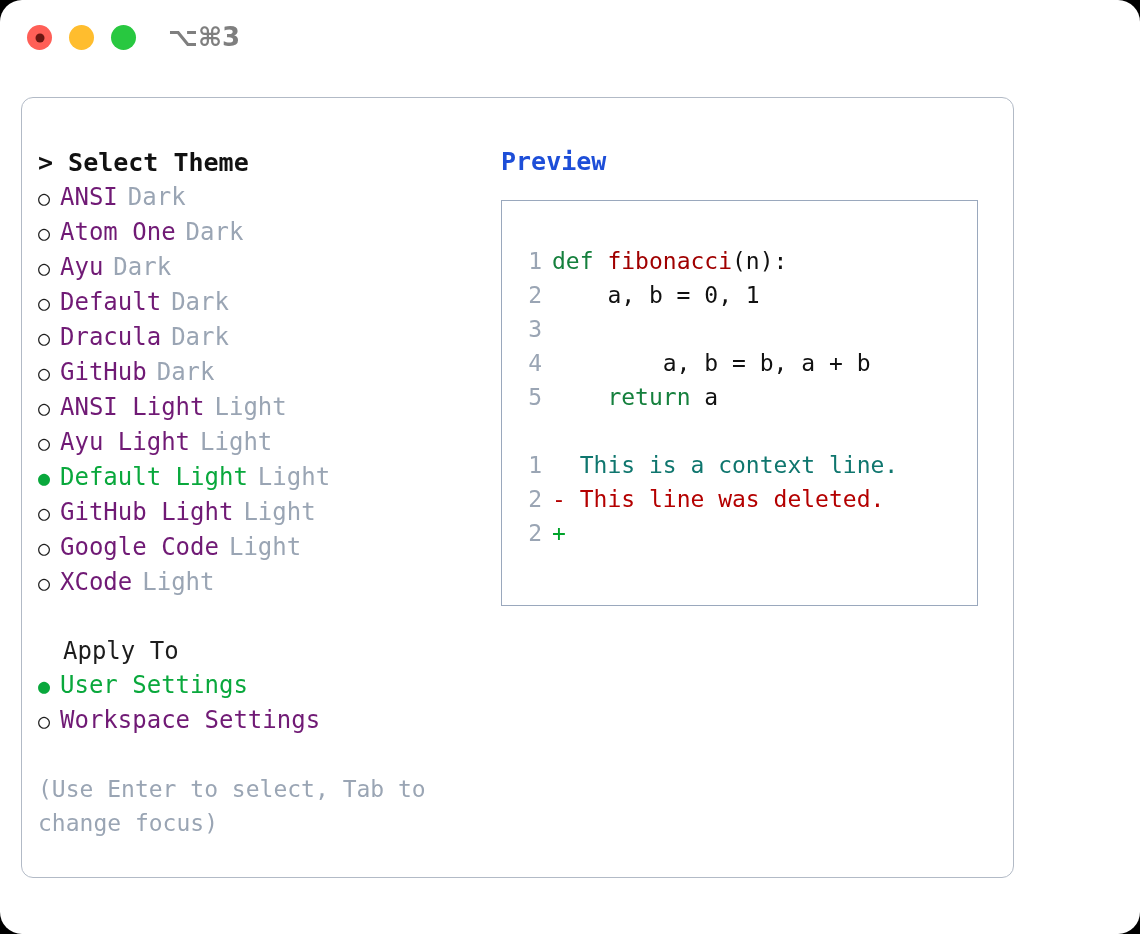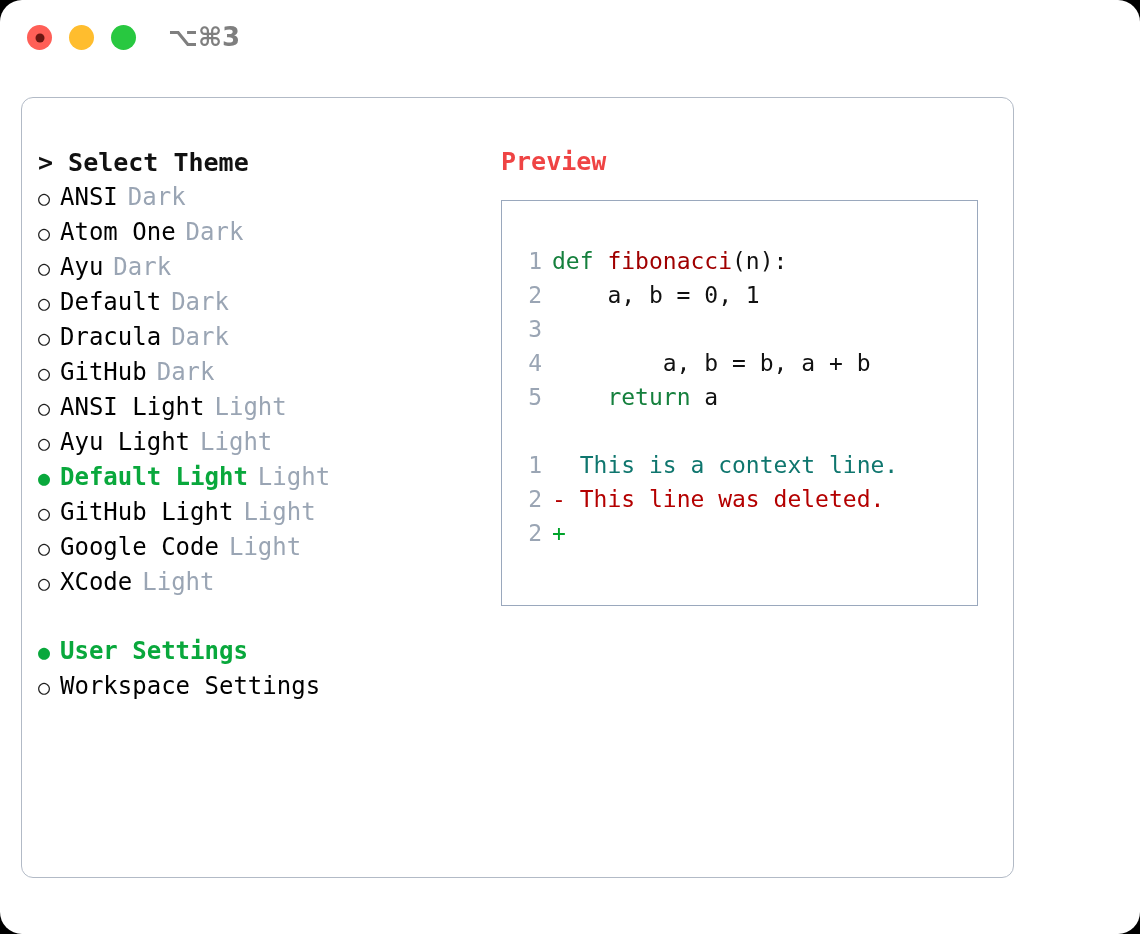--- a/index.html
+++ b/index.html
@@ -117,22 +117,22 @@
     white-space: pre;
   }
   .bullet {
     width: 22px;
     display: inline-block;
     flex: 0 0 22px;
     font-size: 20px;
     color: #1c1c1c;
   }
   .opt-row.selected .bullet { color: #09a83c; }
-  .opt-row.selected .opt-label { color: #09a83c; font-weight: bold; }
-  .opt-label { color: #000000; }
+  .opt-row.selected .opt-label { color: #09a83c; }
+  .opt-label { color: #701a75; }
   .opt-tag {
     color: #9aa5b4;
     margin-left: 10px;
   }
 
   .spacer-block { height: 34px; }
 
   .apply-header {
     font-size: 24px;
     line-height: 34px;
@@ -154,21 +154,21 @@
   .right-col {
     position: absolute;
     left: 479px;
     top: 48px;
     width: 500px;
   }
   .preview-title {
     font-size: 25px;
     line-height: 32px;
     font-weight: bold;
-    color: #ef4444;
+    color: #1d4ed8;
     white-space: pre;
   }
   .preview-box {
     margin-top: 22px;
     width: 477px;
     height: 406px;
     border: 1.5px solid #9aa8bd;
     box-sizing: border-box;
     background: #ffffff;
     position: relative;
@@ -234,26 +234,28 @@
             <div class="opt-row"><span class="bullet">○</span><span class="opt-label">ANSI Light</span><span class="opt-tag">Light</span></div>
             <div class="opt-row"><span class="bullet">○</span><span class="opt-label">Ayu Light</span><span class="opt-tag">Light</span></div>
             <div class="opt-row selected"><span class="bullet">●</span><span class="opt-label">Default Light</span><span class="opt-tag">Light</span></div>
             <div class="opt-row"><span class="bullet">○</span><span class="opt-label">GitHub Light</span><span class="opt-tag">Light</span></div>
             <div class="opt-row"><span class="bullet">○</span><span class="opt-label">Google Code</span><span class="opt-tag">Light</span></div>
             <div class="opt-row"><span class="bullet">○</span><span class="opt-label">XCode</span><span class="opt-tag">Light</span></div>
           </div>
 
         <div class="spacer-block"></div>
 
+        <div class="apply-header">Apply To</div>
 
         <div id="apply-list">
             <div class="opt-row selected"><span class="bullet">●</span><span class="opt-label">User Settings</span></div>
             <div class="opt-row"><span class="bullet">○</span><span class="opt-label">Workspace Settings</span></div>
           </div>
 
+        <div class="hint">(Use Enter to select, Tab to change focus)</div>
       </div>
 
       <div class="right-col">
         <div class="preview-title">Preview</div>
 
         <div class="preview-box">
           <div class="code-area">
             <div id="code-lines">
                 <div class="code-line"><span class="ln">1</span><span class="code-text"><span class="kw">def </span><span class="fn">fibonacci</span><span class="pl">(n):</span></span></div>
                 <div class="code-line"><span class="ln">2</span><span class="code-text"><span class="pl">    a, b = 0, 1</span></span></div>

